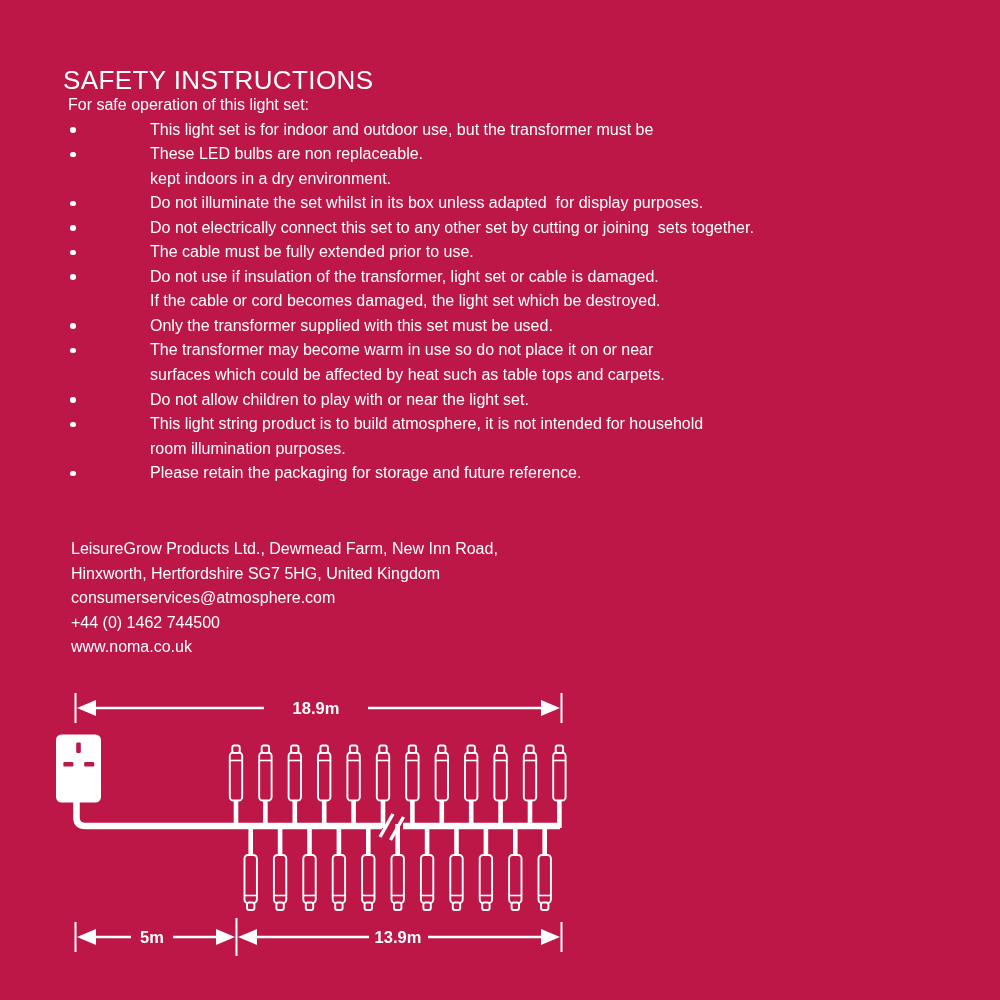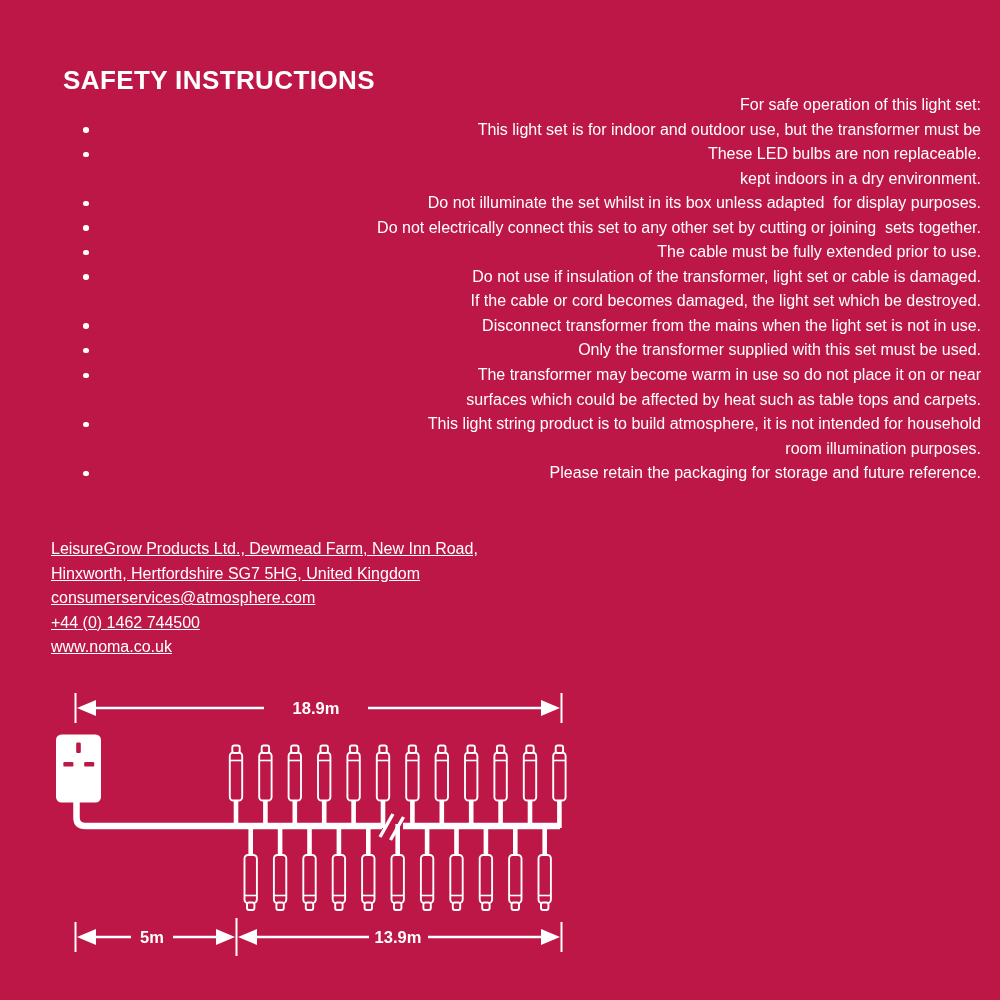--- a/index.html
+++ b/index.html
@@ -4,25 +4,25 @@
 <style>
   :root { --bg:#BD1747; --fg:#FFFFFF; }
   html,body { margin:0; padding:0; }
   body { font-family:"Liberation Sans", sans-serif; }
   .page {
     position:relative; width:1000px; height:1000px;
     background:var(--bg); color:var(--fg); overflow:hidden;
   }
   .title {
     position:absolute; left:63px; top:50px;
-    font-size:26px; font-weight:700; letter-spacing:0.4px; line-height:1;
+    font-size:26px; font-weight:400; letter-spacing:0.4px; line-height:1;
     white-space:pre;
   }
-  .text-block { position:absolute; left:81px; top:93px; width:900px;text-align:right; }
-  .contact-block { position:absolute; left:51px; top:537px; width:900px;text-decoration:underline; }
+  .text-block { position:absolute; left:68px; top:93px; width:900px; }
+  .contact-block { position:absolute; left:71px; top:537px; width:900px; }
   .line {
     position:relative; height:24.55px; line-height:24.55px;
     font-size:16px; white-space:pre;
   }
   .line.indented { padding-left:82px; }
   .bullet {
     position:absolute; left:2px; top:9.5px;
     width:5.5px; height:5.5px; border-radius:50%; background:var(--fg);
   }
   .diagram { position:absolute; left:40px; top:680px; }
@@ -49,24 +49,24 @@
   <div class="text-block">
     <div class="line"><span>For safe operation of this light set:</span></div>
     <div class="line indented"><span class="bullet"></span><span>This light set is for indoor and outdoor use, but the transformer must be</span></div>
     <div class="line indented"><span class="bullet"></span><span>These LED bulbs are non replaceable.</span></div>
     <div class="line indented"><span>kept indoors in a dry environment.</span></div>
     <div class="line indented"><span class="bullet"></span><span>Do not illuminate the set whilst in its box unless adapted  for display purposes.</span></div>
     <div class="line indented"><span class="bullet"></span><span>Do not electrically connect this set to any other set by cutting or joining  sets together.</span></div>
     <div class="line indented"><span class="bullet"></span><span>The cable must be fully extended prior to use.</span></div>
     <div class="line indented"><span class="bullet"></span><span>Do not use if insulation of the transformer, light set or cable is damaged.</span></div>
     <div class="line indented"><span>If the cable or cord becomes damaged, the light set which be destroyed.</span></div>
-    <div class="line indented"><span class="bullet"></span><span>Disconnect transformer from the mains when the light set is not in use.</span></div>
     <div class="line indented"><span class="bullet"></span><span>Only the transformer supplied with this set must be used.</span></div>
     <div class="line indented"><span class="bullet"></span><span>The transformer may become warm in use so do not place it on or near</span></div>
     <div class="line indented"><span>surfaces which could be affected by heat such as table tops and carpets.</span></div>
+    <div class="line indented"><span class="bullet"></span><span>Do not allow children to play with or near the light set.</span></div>
     <div class="line indented"><span class="bullet"></span><span>This light string product is to build atmosphere, it is not intended for household</span></div>
     <div class="line indented"><span>room illumination purposes.</span></div>
     <div class="line indented"><span class="bullet"></span><span>Please retain the packaging for storage and future reference.</span></div>
   </div>
 
   <div class="contact-block">
     <div class="line">LeisureGrow Products Ltd., Dewmead Farm, New Inn Road,</div>
     <div class="line">Hinxworth, Hertfordshire SG7 5HG, United Kingdom</div>
     <div class="line">consumerservices@atmosphere.com</div>
     <div class="line">+44 (0) 1462 744500</div>

